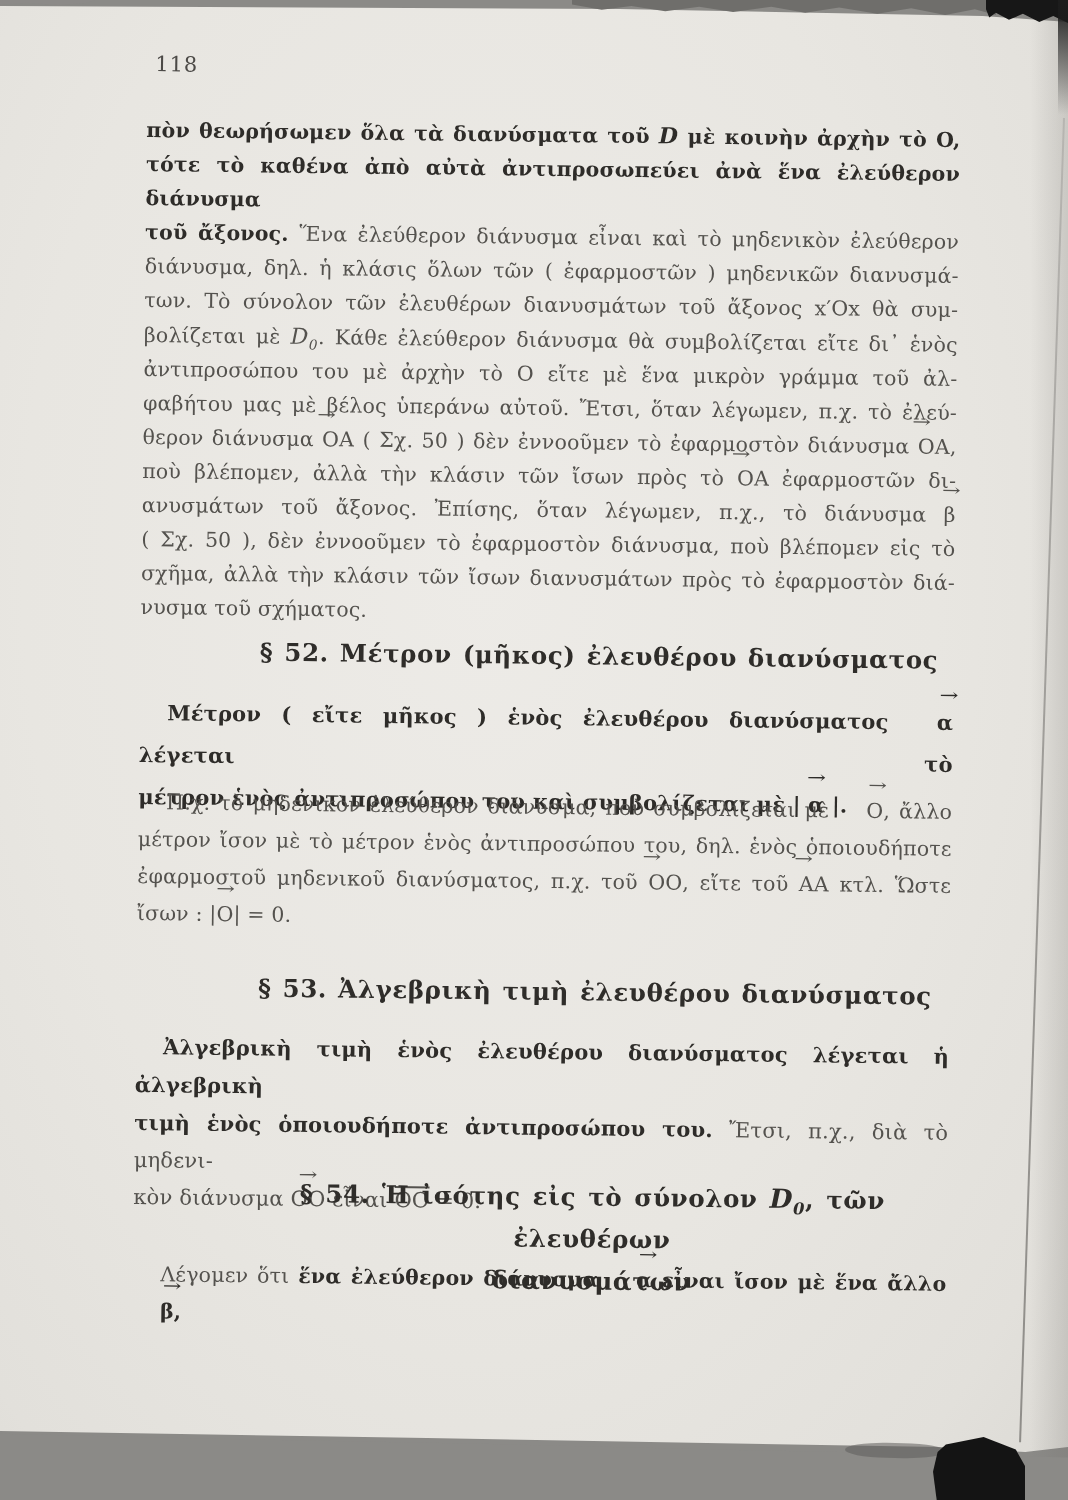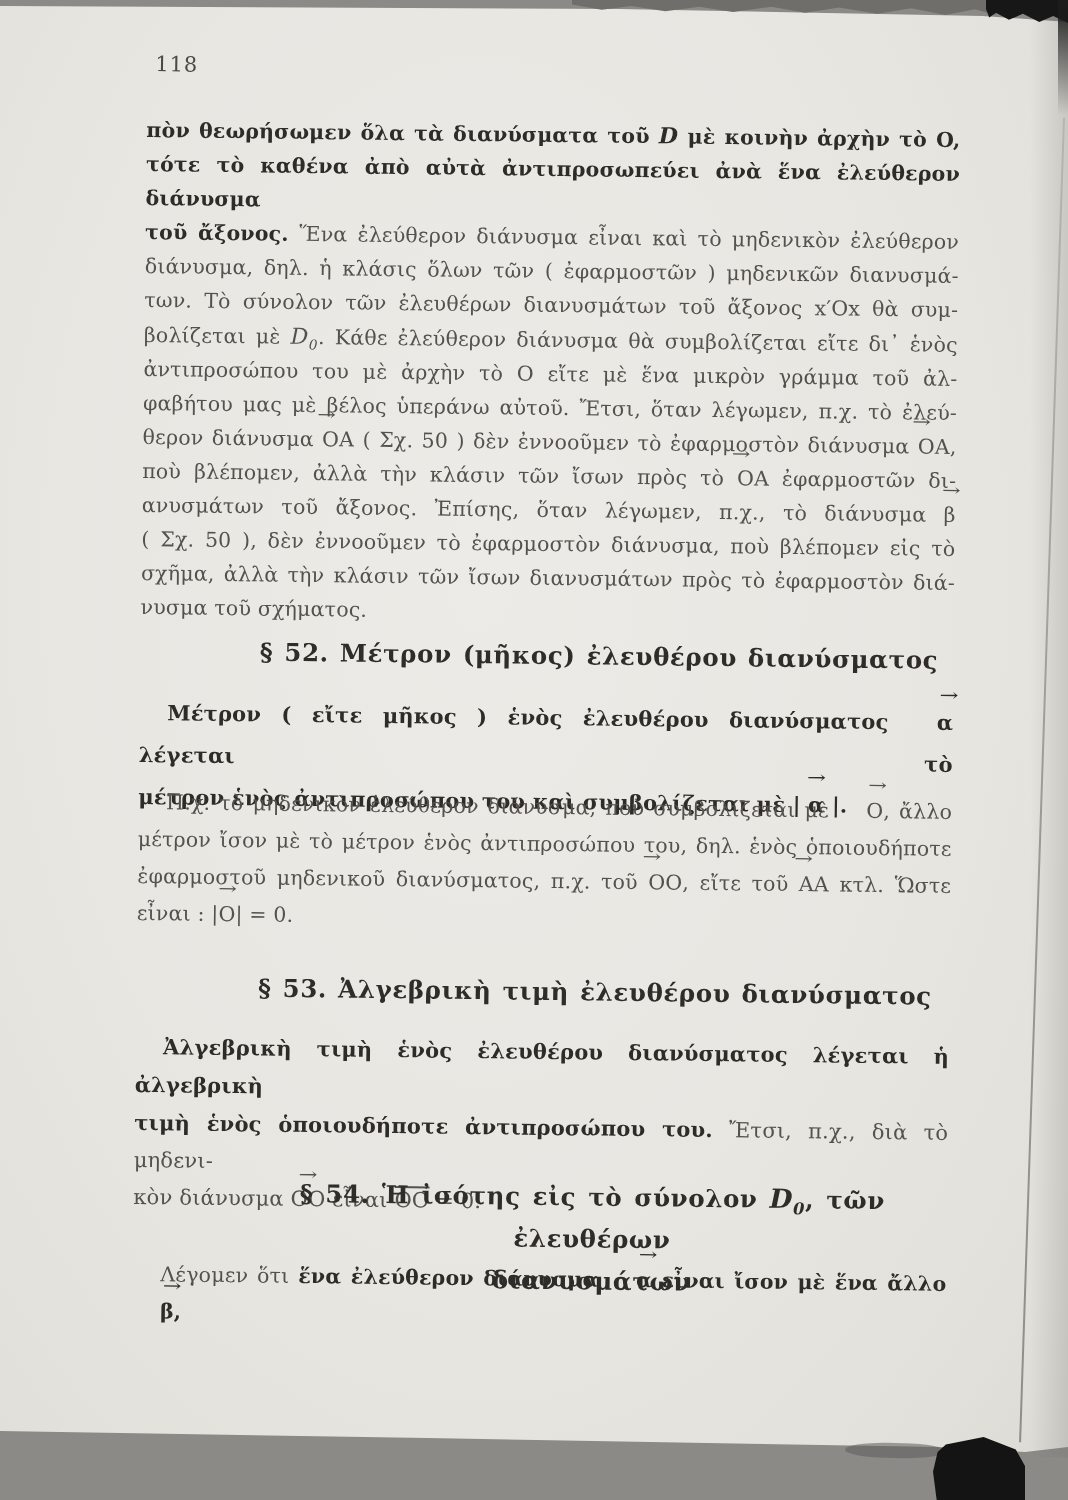--- a/index.html
+++ b/index.html
@@ -107,21 +107,21 @@
       <div class="tline"><span>§ 52. Μέτρον (μῆκος) ἐλευθέρου διανύσματος</span></div>
     </div>
   <div data-rich="p52a">
       <div class="tline j ind"><span class="b">Μέτρον ( εἴτε μῆκος ) ἑνὸς ἐλευθέρου διανύσματος </span><span class="b vec"><span class="ar">→</span><span>α</span></span><span class="b"> λέγεται τὸ</span></div>
       <div class="tline"><span class="b">μέτρον ἑνὸς ἀντιπροσώπου του καὶ συμβολίζεται μὲ </span><span class="b">| </span><span class="b vec"><span class="ar">→</span><span>α</span></span><span class="b"> |.</span></div>
     </div>
   <div data-rich="p52b">
       <div class="tline j ind"><span>Π.χ. τὸ μηδενικὸν ἐλεύθερον διάνυσμα, ποὺ συμβολίζεται μὲ </span><span class="vec"><span class="ar">→</span><span>O</span></span><span>, ἄλλο</span></div>
       <div class="tline j"><span>μέτρον ἴσον μὲ τὸ μέτρον ἑνὸς ἀντιπροσώπου του, δηλ. ἑνὸς ὁποιουδήποτε</span></div>
       <div class="tline j"><span>ἐφαρμοστοῦ μηδενικοῦ διανύσματος, π.χ. τοῦ </span><span class="vec"><span class="ar">→</span><span>OO</span></span><span>, εἴτε τοῦ </span><span class="vec"><span class="ar">→</span><span>AA</span></span><span> κτλ. Ὥστε</span></div>
-      <div class="tline"><span>εἶναι :  </span><span>|</span><span class="vec"><span class="ar">→</span><span>O</span></span><span>| = 0.</span></div>
+      <div class="tline"><span>ἴσων :  </span><span>|</span><span class="vec"><span class="ar">→</span><span>O</span></span><span>| = 0.</span></div>
     </div>
   <div data-rich="h53" class="heading">
       <div class="tline"><span>§ 53. Ἀλγεβρικὴ τιμὴ ἐλευθέρου διανύσματος</span></div>
     </div>
   <div data-rich="p53">
       <div class="tline j ind"><span class="b">Ἀλγεβρικὴ τιμὴ ἑνὸς ἐλευθέρου διανύσματος λέγεται ἡ ἀλγεβρικὴ</span></div>
       <div class="tline j"><span class="b">τιμὴ ἑνὸς ὁποιουδήποτε ἀντιπροσώπου του.</span><span> Ἔτσι, π.χ., διὰ τὸ μηδενι-</span></div>
       <div class="tline"><span>κὸν διάνυσμα </span><span class="vec"><span class="ar">→</span><span>OO</span></span><span> εἶναι </span><span class="ov">OO</span><span> = 0.</span></div>
     </div>
   <div data-rich="h54" class="heading">

